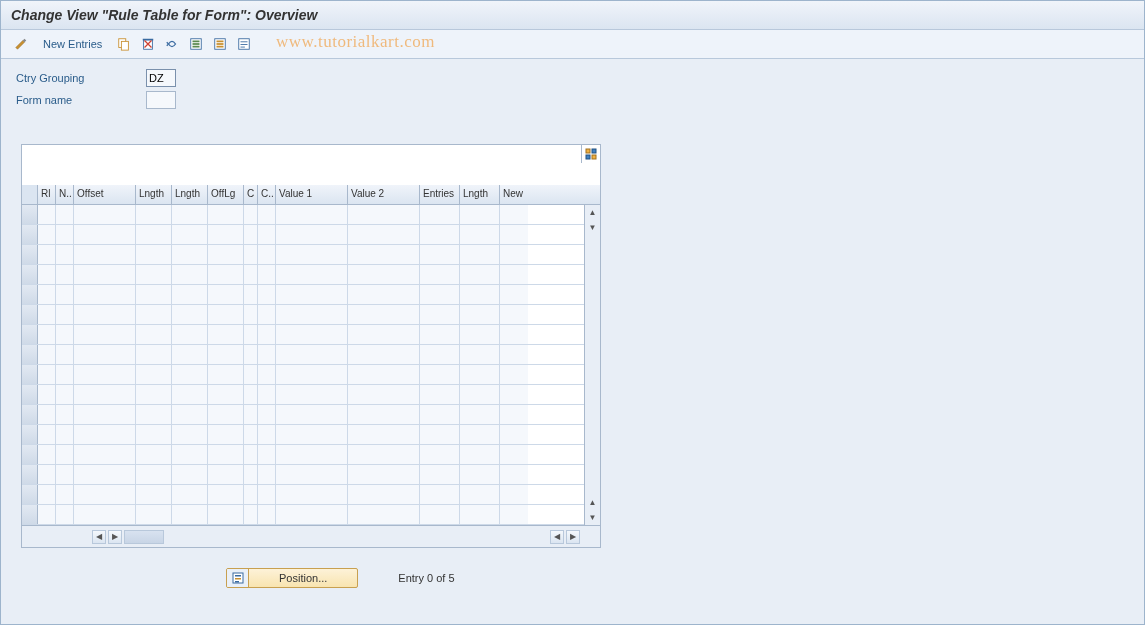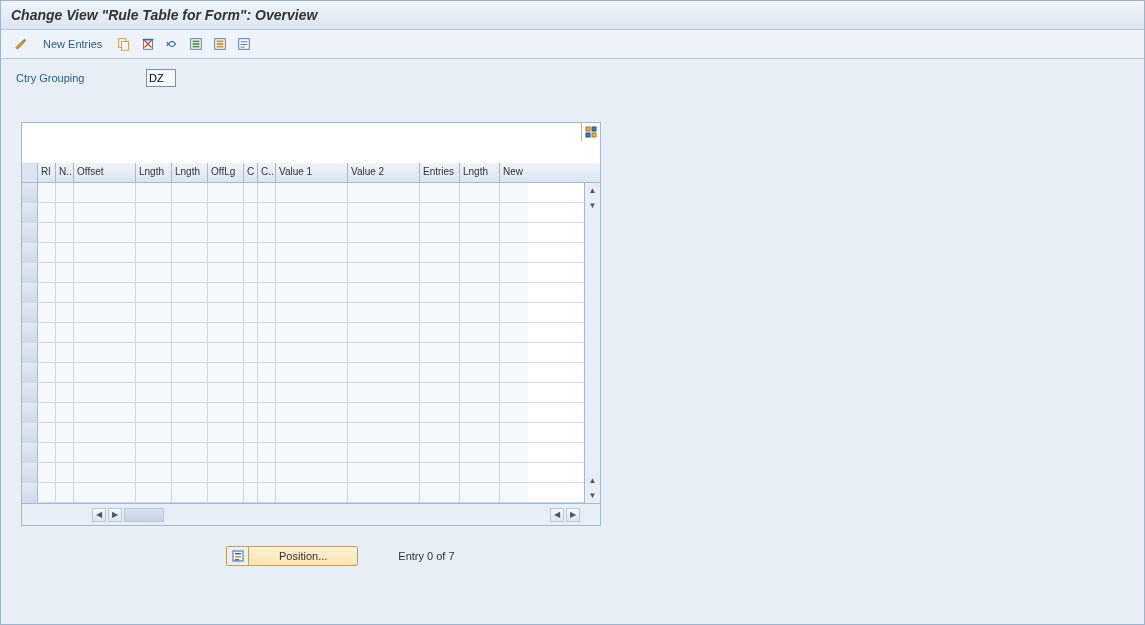--- a/index.html
+++ b/index.html
@@ -273,26 +273,31 @@
       </svg>
   </div>
   <div class="toolbar-btn">
     <svg class="ico" viewBox="0 0 16 16">
         <rect x="2" y="2" width="12" height="12" fill="#fff" stroke="#3a6aa0"></rect>
         <rect x="4" y="5" width="8" height="1" fill="#3a6aa0"></rect>
         <rect x="4" y="8" width="8" height="1" fill="#3a6aa0"></rect>
         <rect x="4" y="11" width="5" height="1" fill="#3a6aa0"></rect>
       </svg>
   </div>
+  <span class="watermark">www.tutorialkart.com</span>
 </div>
 
 <div class="content">
   <div class="field-group">
     <span class="field-label">Ctry Grouping</span>
     <span class="field-input" style="border:1px solid #7a90ac;">DZ</span>
+  </div>
+  <div class="field-group">
+    <span class="field-label">Form name</span>
+    <span class="field-input wider"></span>
   </div>
 
   <div class="table-container">
     <div class="table-head">
       <div class="th sel"></div>
       <div class="th" style="width:18px">Rl</div>
       <div class="th" style="width:18px">N..</div>
       <div class="th" style="width:62px">Offset</div>
       <div class="th" style="width:36px">Lngth</div>
       <div class="th" style="width:36px">Lngth</div>
@@ -596,15 +601,15 @@
       <span class="position-btn-icon">
         <svg width="12" height="12" viewBox="0 0 12 12">
             <rect x="1" y="1" width="10" height="10" fill="#fff" stroke="#3a6aa0"></rect>
             <rect x="3" y="3" width="6" height="1.5" fill="#3a6aa0"></rect>
             <rect x="3" y="6" width="6" height="1.5" fill="#c89030"></rect>
             <rect x="3" y="9" width="4" height="1.5" fill="#3a6aa0"></rect>
           </svg>
       </span>
       <span class="position-btn-label">Position...</span>
     </div>
-    <span class="entry-count">Entry 0 of 7</span>
+    <span class="entry-count">Entry 0 of 5</span>
   </div>
 </div>
 
 </body></html>

